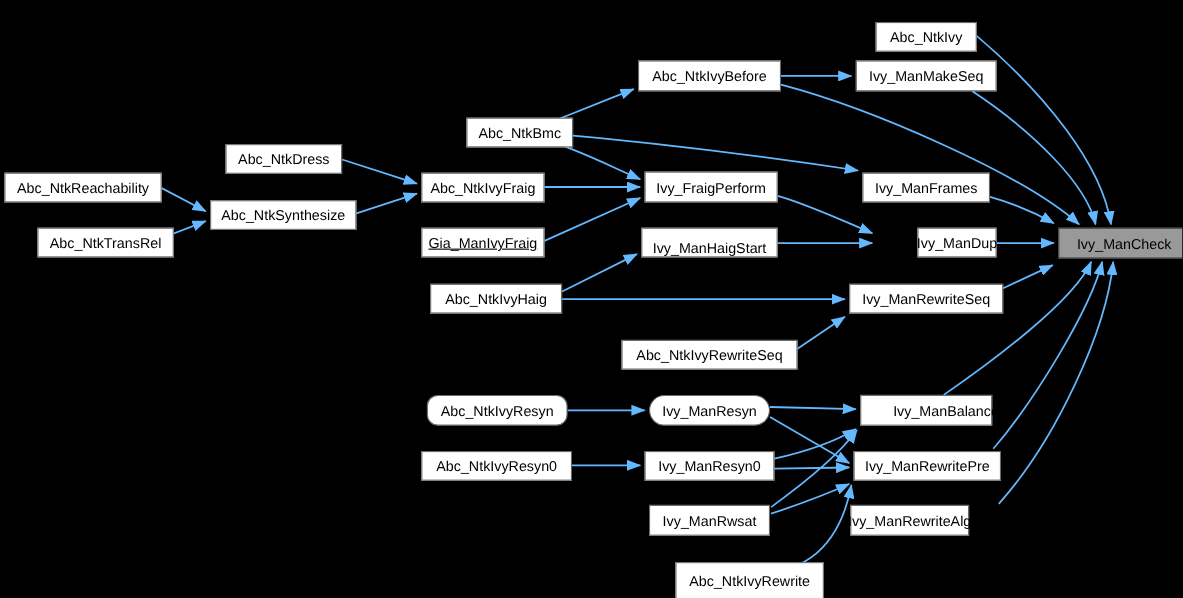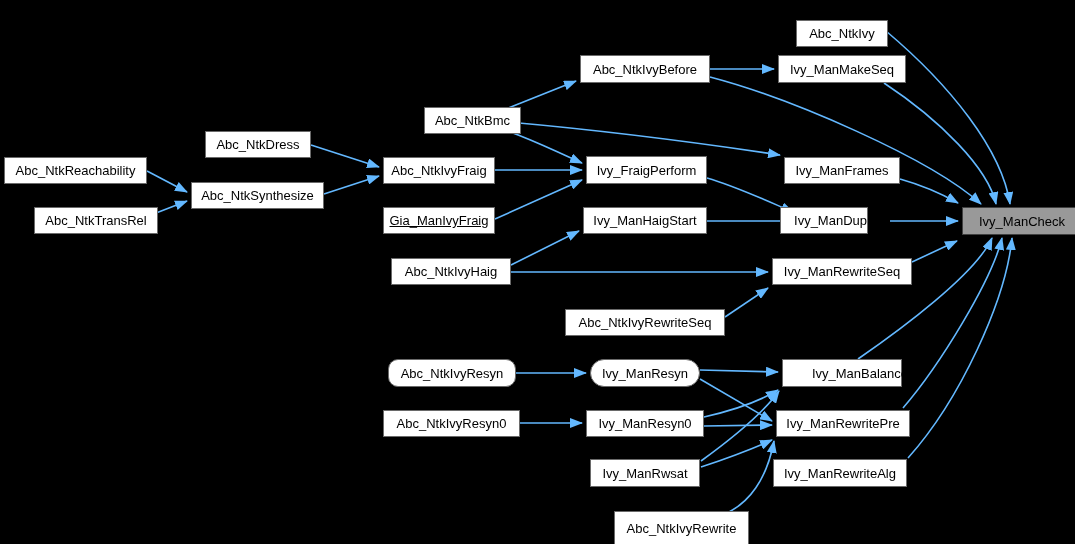--- a/index.html
+++ b/index.html
@@ -122,24 +122,24 @@
       </div>
       <div class="node" style="left: 191px; top: 182px; width: 133px; height: 27px;">
         <span>Abc_NtkSynthesize</span>
       </div>
       <div class="node" style="left: 14px; top: 207px; width: 124px; height: 27px; margin-left: 20px;">
         <span>Abc_NtkTransRel</span>
       </div>
       <div class="node" style="left: 383px; top: 207px; width: 112px; height: 27px; text-decoration: underline;">
         <span>Gia_ManIvyFraig</span>
       </div>
-      <div class="node" style="left: 583px; top: 207px; width: 124px; height: 27px;">
+      <div class="node" style="left: 583px; top: 207px; width: 124px; height: 27px; align-items: flex-end;">
         <span>Ivy_ManHaigStart</span>
       </div>
-      <div class="node" style="left: 780px; top: 207px; width: 88px; height: 27px; justify-content: flex-end;">
+      <div class="node" style="left: 834px; top: 207px; width: 72px; height: 27px;">
         <span>Ivy_ManDup</span>
       </div>
       <div class="node highlight" style="left: 962px; top: 207px; width: 120px; height: 28px;">
         <span>Ivy_ManCheck</span>
       </div>
       <div class="node" style="left: 391px; top: 258px; width: 120px; height: 27px;">
         <span>Abc_NtkIvyHaig</span>
       </div>
       <div class="node" style="left: 772px; top: 258px; width: 140px; height: 27px;">
         <span>Ivy_ManRewriteSeq</span>
@@ -161,20 +161,20 @@
       </div>
       <div class="node" style="left: 586px; top: 410px; width: 118px; height: 27px;">
         <span>Ivy_ManResyn0</span>
       </div>
       <div class="node" style="left: 776px; top: 410px; width: 134px; height: 27px;">
         <span>Ivy_ManRewritePre</span>
       </div>
       <div class="node" style="left: 590px; top: 459px; width: 110px; height: 28px;">
         <span>Ivy_ManRwsat</span>
       </div>
-      <div class="node" style="left: 773px; top: 459px; width: 134px; height: 28px;">
+      <div class="node" style="left: 773px; top: 459px; width: 108px; height: 28px;">
         <span>Ivy_ManRewriteAlg</span>
       </div>
       <div class="node" style="left: 578px; top: 511px; width: 135px; height: 35px; margin-left: 36px;">
         <span>Abc_NtkIvyRewrite</span>
       </div>
     </div>
 </div>
 
 </body></html>

